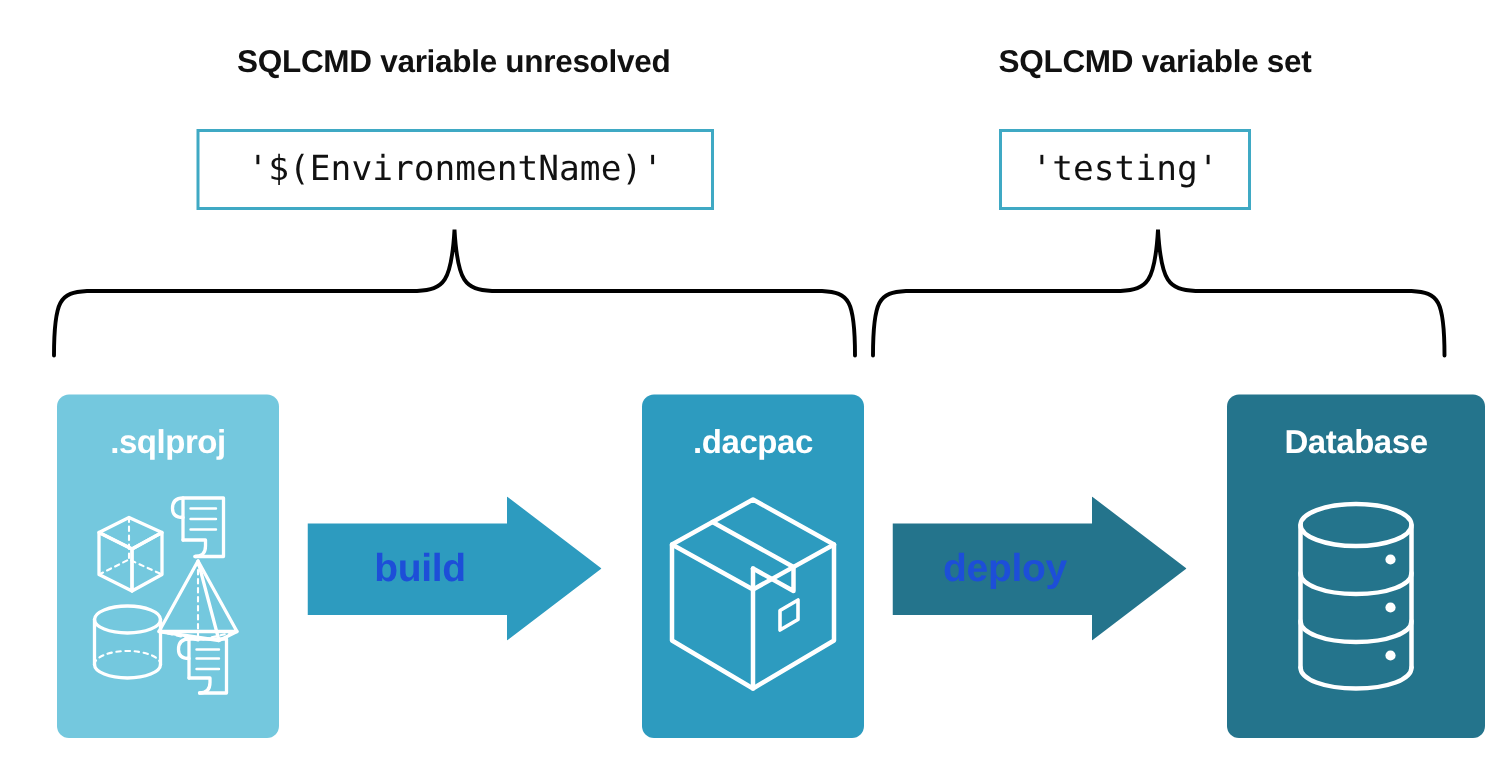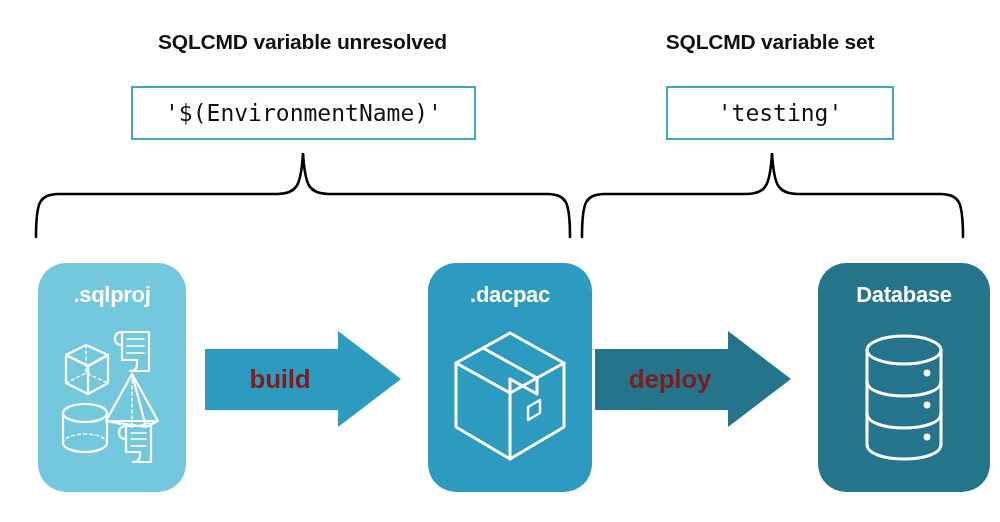--- a/index.html
+++ b/index.html
@@ -40,40 +40,40 @@
     border: 2px solid #3FA9C4;
     display: flex;
     align-items: center;
     justify-content: center;
     font-family: "DejaVu Sans Mono", monospace;
     font-size: 23px;
     color: #111111;
     white-space: nowrap;
   }
   #code-box-left  { left: 131px; top: 86px; width: 345px; height: 54px; }
-  #code-box-right { left: 666px; top: 86px; width: 228px; height: 54px; }
+  #code-box-right { left: 666px; top: 86px; width: 168px; height: 54px; }
 
   
   #brace-layer {
     position: absolute;
     left: 0; top: 0;
     width: 1000px; height: 522px;
     pointer-events: none;
   }
 
   
   .entity-box {
     position: absolute;
-    border-radius: 28px;
+    border-radius: 8px;
     top: 263px;
     width: 148px;
     height: 229px;
   }
   #box-sqlproj  { left: 38px;  background: #74C8DE; }
-  #box-dacpac   { left: 428px; background: #2D9BBF; padding-left: 16px; }
+  #box-dacpac   { left: 428px; background: #2D9BBF; }
   #box-database { left: 818px; background: #24748C; padding-left: 24px; }
 
   .entity-label {
     position: absolute;
     top: 19px;
     left: 0;
     width: 100%;
     text-align: center;
     color: #ffffff;
     font-family: "Liberation Sans", sans-serif;
@@ -99,21 +99,21 @@
   }
   #arrow-build  { left: 205px; }
   #arrow-deploy { left: 595px; text-decoration: underline; }
   .arrow-label {
     position: absolute;
     left: 0;
     top: 50%;
     transform: translateY(-50%);
     width: 150px;
     text-align: center;
-    color: #7f1d1d;
+    color: #1d4ed8;
     font-family: "Liberation Sans", sans-serif;
     font-weight: bold;
     font-size: 26px;
     letter-spacing: -0.2px;
     white-space: nowrap;
     pointer-events: none;
   }
 </style>
 </head>
 <body>

